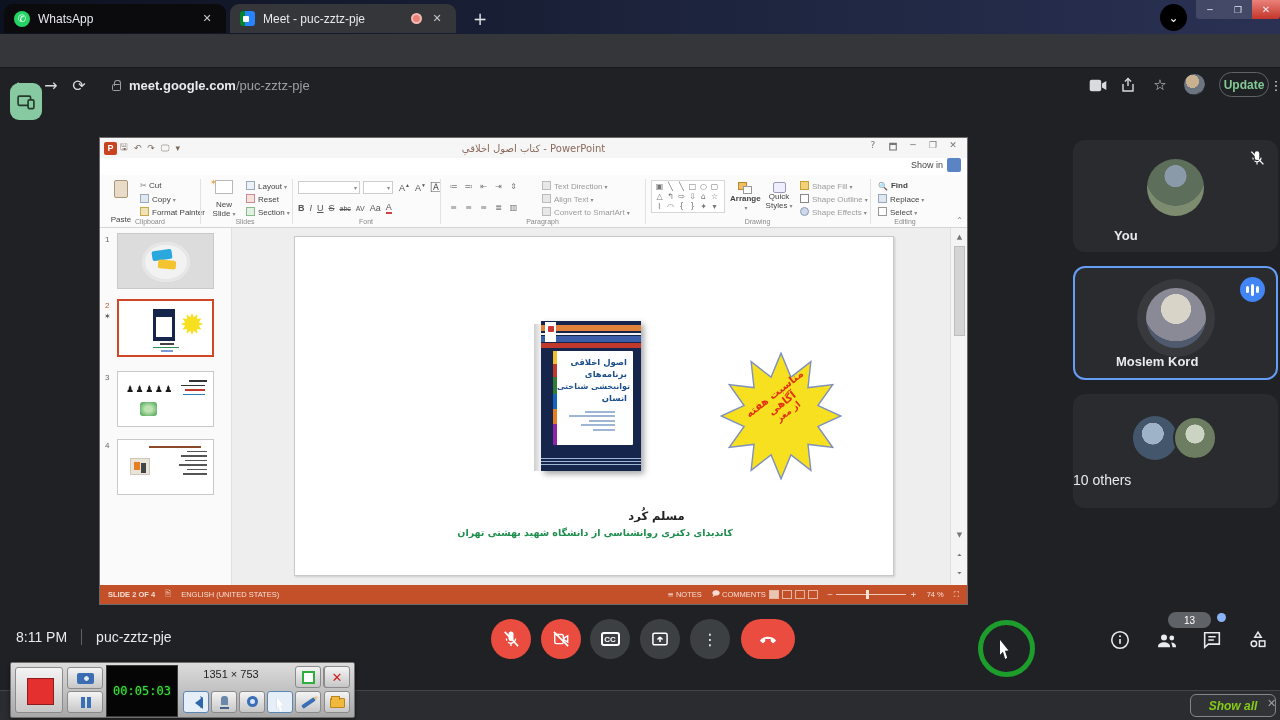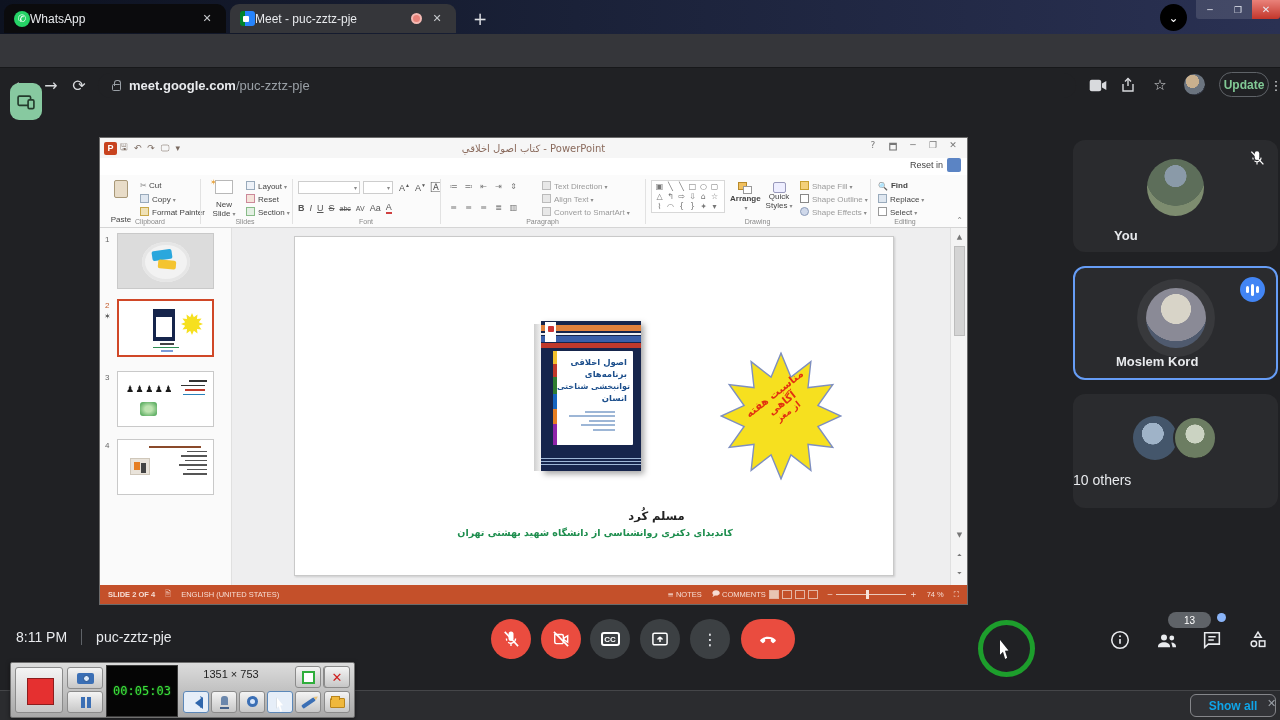--- a/index.html
+++ b/index.html
@@ -13,21 +13,21 @@
   .fa { font-family:"DejaVu Sans",sans-serif; }
   .flex { display:flex; align-items:center; }
   .ctr { display:flex; align-items:center; justify-content:center; }
 
   
   #tabstrip { left:0; top:0; width:1280px; height:34px;
     background:linear-gradient(90deg,#0d1220 0%,#1a2138 45%,#2a3153 100%); }
   .tab { top:4px; height:29px; border-radius:9px 9px 0 0; display:flex; align-items:center; padding:0 10px; }
   #tab-whatsapp { left:4px; width:222px; background:#0b0b0d; }
   #tab-meet { left:230px; width:226px; background:#35363a; }
-  .tab-label { color:#e8eaed; font-size:12px; white-space:nowrap; overflow:hidden; flex:1; }
+  .tab-label { color:#e8eaed; font-size:12px; margin-left:8px; white-space:nowrap; overflow:hidden; flex:1; }
   .tab-close { color:#c7cacd; font-size:11px; width:18px; height:18px; border-radius:50%; }
   .fav-wa { width:16px; height:16px; border-radius:50%; background:#25d366; color:#fff; font-size:10px; }
   .fav-meet { width:15px; height:15px; border-radius:3px;
     background:linear-gradient(90deg,#00832d 0 34%,#2684fc 34% 100%); position:relative; }
   .fav-meet::after { content:""; position:absolute; left:3px; top:4.5px; width:6px; height:6px; background:#fff; border-radius:1px; }
   .rec-dot { width:11px; height:11px; border-radius:50%; background:#e8837b; border:2px solid #f4b9b3; margin:0 6px; }
   #newtab-btn { left:468px; top:7px; width:24px; height:24px; border-radius:50%; color:#dfe1e5; font-size:17px; }
   #tab-chevron { left:1160px; top:4px; width:27px; height:27px; border-radius:50%; background:#000; color:#fff; font-size:12px; }
   .wctl { top:0; height:19px; color:#e6e9f2; font-size:9px; }
   #win-min { left:1196px; width:28px; background:rgba(255,255,255,.12); border-radius:0 0 0 3px; }
@@ -181,21 +181,21 @@
   
   #cursor-ring { left:978px; top:620px; width:57px; height:57px; border-radius:50%; border:5px solid #1d9e2c; }
   .cursor-arrow { width:13px; height:19px; background:#fff;
     clip-path:polygon(0 0,0 78%,23% 62%,40% 100%,55% 93%,38% 57%,65% 55%);
     filter:drop-shadow(0 0 1px #000); }
   #main-cursor { left:1000px; top:640px; }
 
   
   #dlbar { left:0; top:690px; width:1280px; height:30px; background:#2b2c2f; border-top:1px solid #454649; }
   #showall-btn { left:1190px; top:694px; width:86px; height:23px; border:1px solid #85868a; border-radius:6px;
-    color:#0ea5e9; font-size:12px; font-weight:bold; background:#323337; }
+    color:#84cc16; font-size:12px; font-weight:bold; background:#323337;font-style:italic; }
   #dl-close { left:1267px; top:697px; color:#9aa0a6; font-size:11px; }
 
   
   #recorder { left:10px; top:662px; width:345px; height:56px; background:linear-gradient(#dcdcdc,#a8a8a8);
     border:1px solid #6f6f6f; border-radius:2px; box-shadow:0 1px 4px rgba(0,0,0,.5); }
   .rbtn { position:absolute; background:linear-gradient(#f4f4f4,#c7c7c7); border:1px solid #8b8b8b; border-radius:3px; }
   .rbtn.pressed { background:#e6eef8; border-color:#5b87b8; }
   #rec-stop { left:4px; top:4px; width:48px; height:46px; }
   #rec-stop::after { content:""; position:absolute; left:11px; top:10px; width:25px; height:25px; background:#e53030; border:1px solid #8c1d1d; }
   #rec-cam { left:56px; top:4px; width:36px; height:22px; }
@@ -294,21 +294,21 @@
       <span id="ppt-title" class="fa">كتاب اصول اخلاقي - PowerPoint</span>
       <span style="margin-left:auto;z-index:2;display:flex;">
         <span class="ppt-wctl fa">?</span>
         <span class="ppt-wctl fa">🗖</span>
         <span class="ppt-wctl fa">─</span>
         <span class="ppt-wctl fa">❐</span>
         <span class="ppt-wctl fa">✕</span>
       </span>
     </div>
 
-    <span id="ppt-signin" class="abs">Reset in</span>
+    <span id="ppt-signin" class="abs">Show in</span>
     <span id="signin-badge" class="abs"></span>
 
     <div id="ppt-ribbon" class="abs">
 
       <div class="abs" style="left:8px;top:5px;width:26px;height:34px;">
         <div style="width:14px;height:18px;margin:0 auto;background:#e8dcc8;border:1px solid #a89878;border-radius:2px;"></div>
       </div>
       <div class="abs rlbl" style="left:5px;top:40px;width:32px;text-align:center;">Paste</div>
       <div class="abs rlbl" style="left:40px;top:6px;"><span class="fa" style="color:#8a8a8a;">✂</span> <span>Cut</span></div>
       <div class="abs rlbl" style="left:40px;top:19px;"><span class="rico" style="background:#dfe7f0;border:1px solid #9ab;"></span><span>Copy</span><span class="dd fa">▾</span></div>

